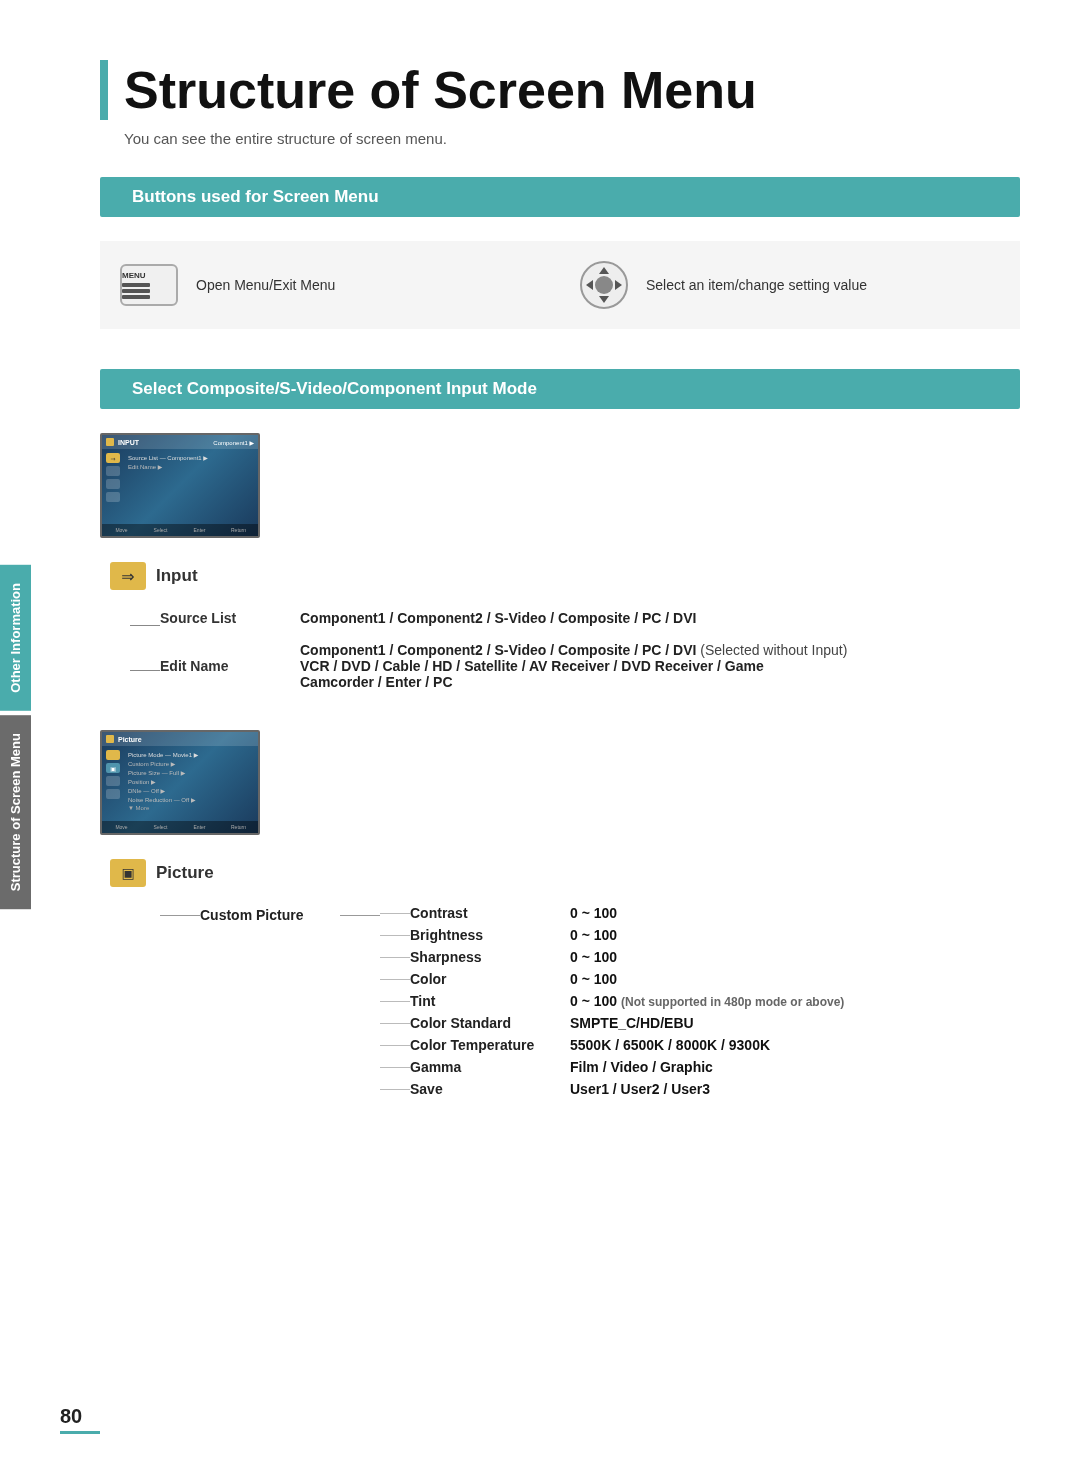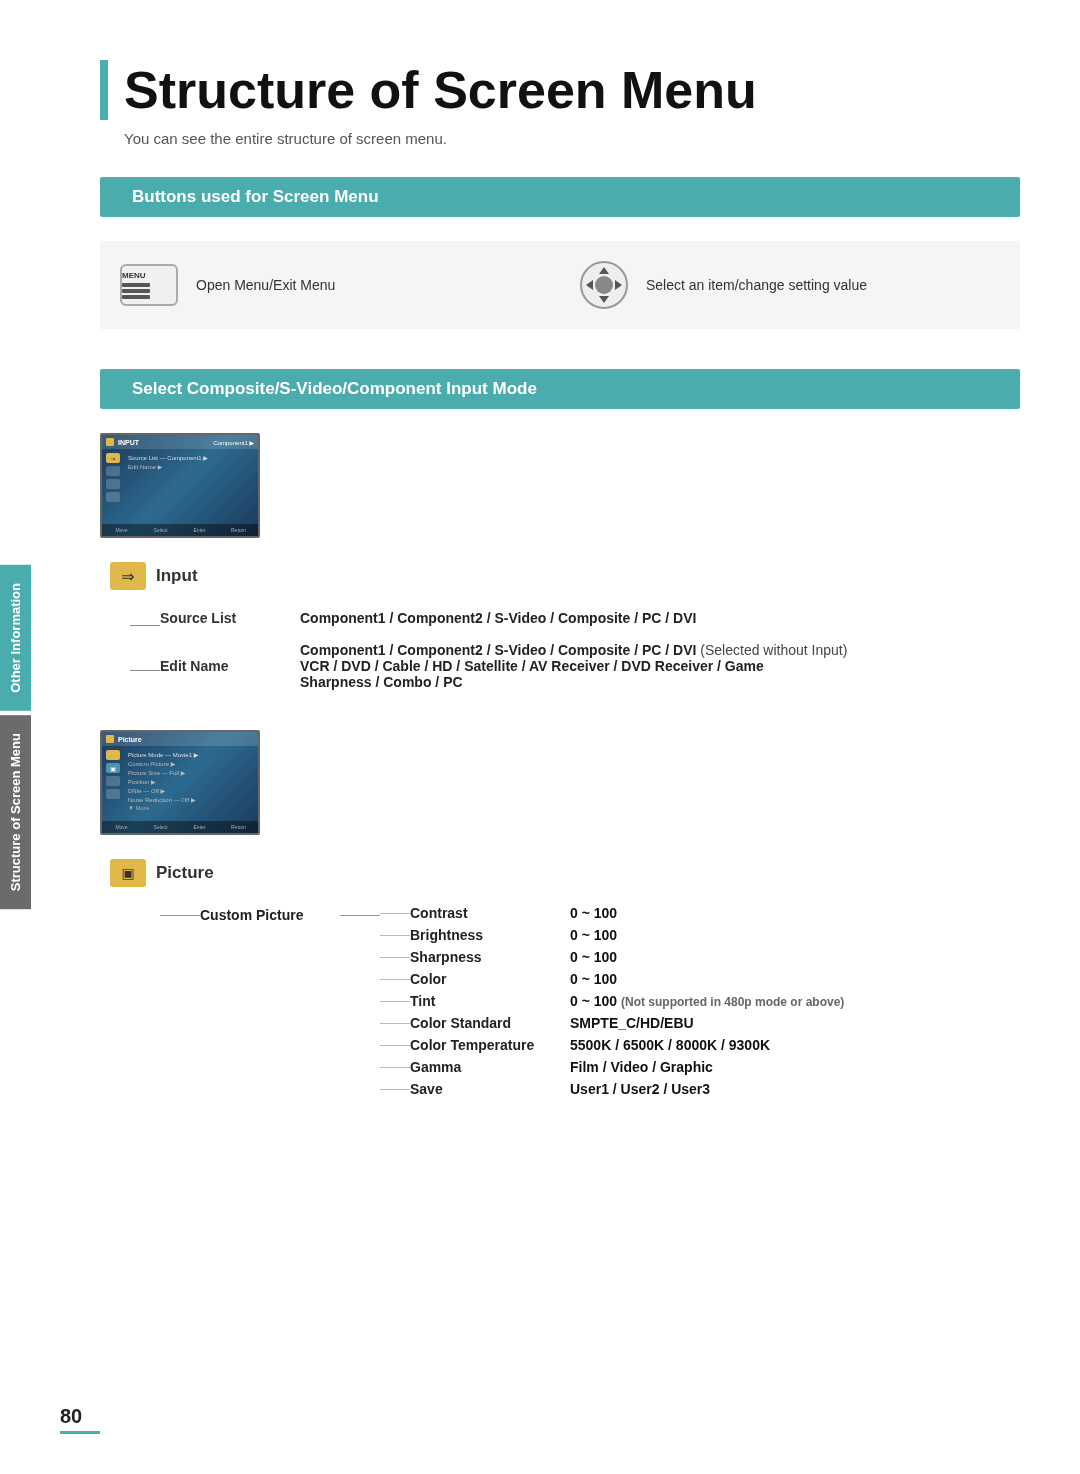--- a/index.html
+++ b/index.html
@@ -458,21 +458,21 @@
         <span class="tree-label">Source List</span>
         <span class="tree-values">Component1 / Component2 / S-Video / Composite / PC / DVI</span>
       </div>
 
       <div class="tree-item" style="align-items:center;">
         <div class="tree-line"></div>
         <span class="tree-label">Edit Name</span>
         <div class="tree-values">
           <span>Component1 / Component2 / S-Video / Composite / PC / DVI</span><span class="normal"> (Selected without Input)</span><br>
           <span>VCR / DVD / Cable / HD / Satellite / AV Receiver / DVD Receiver / Game</span><br>
-          <span>Sharpness / Combo / PC</span>
+          <span>Camcorder / Enter / PC</span>
         </div>
       </div>
     </div>
   </div>
 
   <div class="picture-section">
 
     <div style="display:flex; align-items:flex-start; gap:20px; margin-bottom:16px;">
       <div class="screen-thumb picture-thumb">
         <div class="thumb-header">

